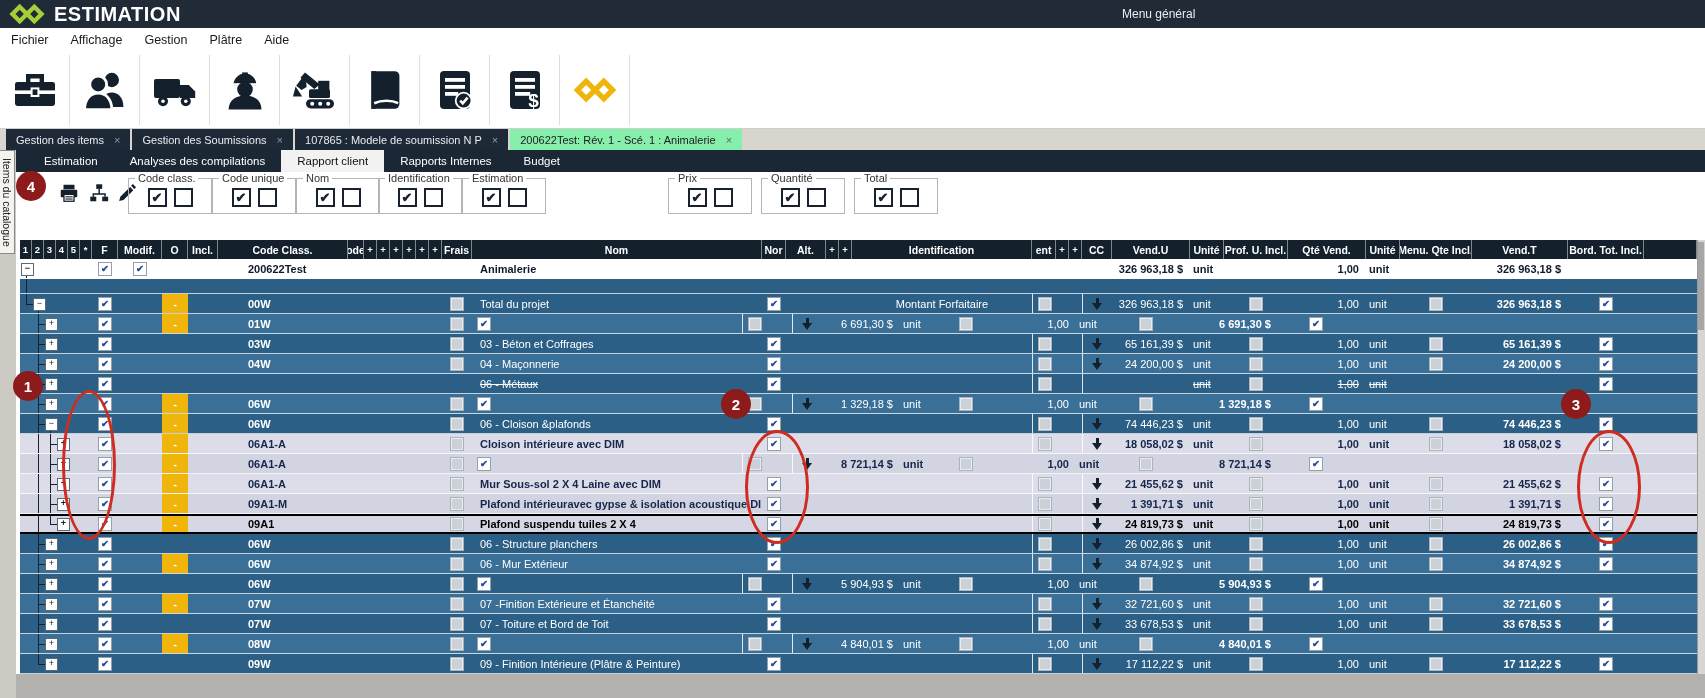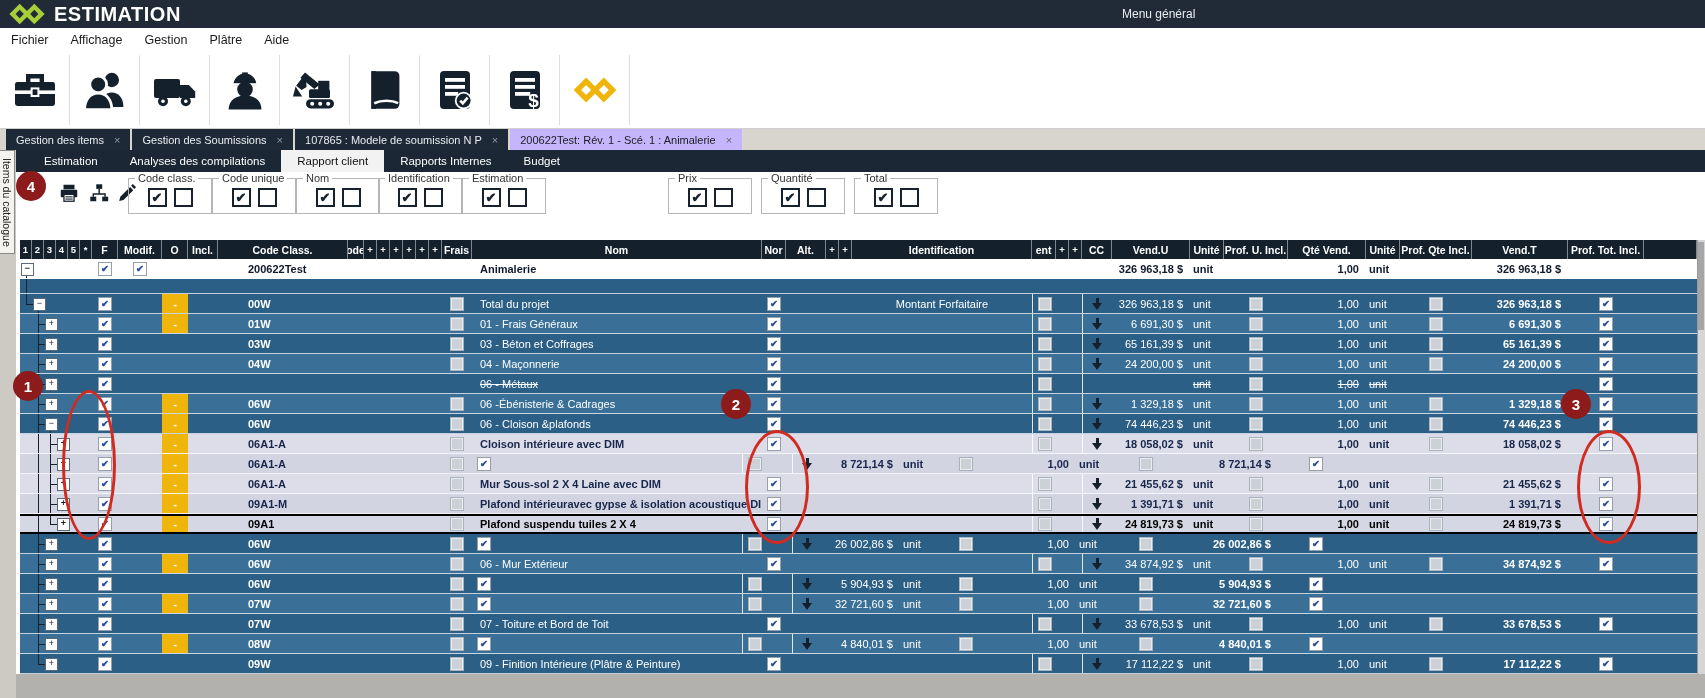--- a/index.html
+++ b/index.html
@@ -24,21 +24,21 @@
   .tbtn{width:69px;height:70px;display:flex;align-items:center;justify-content:center;
         border-right:1px solid #dedede;}
   .tbtn svg{display:block;}
 
   
   .tabbar{left:0;top:129px;width:1705px;height:21px;background:#d8d5cf;display:flex;align-items:flex-end;
           padding-left:6px;box-sizing:border-box;}
   .tab{height:21px;display:flex;align-items:center;background:#1d2936;color:#e8edf2;font-size:11px;
        padding:0 10px;margin-right:2px;white-space:nowrap;}
   .tab .x{margin-left:10px;color:#8d9aa8;font-size:11px;}
-  .tab.active{background:#c4b5fd;color:#1c1c1c;}
+  .tab.active{background:#86efac;color:#1c1c1c;}
   .tab.active .x{color:#666;}
 
   
   .subtabbar{left:16px;top:150px;width:1689px;height:22px;background:#1b2734;display:flex;align-items:center;
              padding-left:12px;box-sizing:border-box;}
   .subtab{height:22px;display:flex;align-items:center;padding:0 16px;color:#fff;font-size:11.5px;white-space:nowrap;}
   .subtab.active{background:#f2f2f2;color:#111;}
 
   
   .gutter{left:0;top:150px;width:16px;height:548px;background:#cdc9c3;}
@@ -376,23 +376,23 @@
       <div class="hc" style="width: 180px;">Identification</div>
       <div class="hc" style="width: 24px;">ent</div>
       <div class="hc" style="width: 13px; font-size: 9.5px;">+</div>
       <div class="hc" style="width: 13px; font-size: 9.5px;">+</div>
       <div class="hc" style="width: 30px;">CC</div>
       <div class="hc" style="width: 78px;">Vend.U</div>
       <div class="hc" style="width: 34px;">Unité</div>
       <div class="hc" style="width: 64px;">Prof. U. Incl.</div>
       <div class="hc" style="width: 78px;">Qté Vend.</div>
       <div class="hc" style="width: 34px;">Unité</div>
-      <div class="hc" style="width: 72px;">Prof. Qte Incl.</div>
+      <div class="hc" style="width: 72px;">Menu. Qte Incl.</div>
       <div class="hc" style="width: 96px;">Vend.T</div>
-      <div class="hc" style="width: 76px;">Prof. Tot. Incl.</div>
+      <div class="hc" style="width: 76px;">Bord. Tot. Incl.</div>
       <div class="hc" style="width: 53px;"></div>
     </div>
   <div class="abs gbody" id="gbody">
       <div class="r st-w">
         <div class="c " style="width: 72px; position: relative;">
           <i class="vl below" style="left: 6px;"></i>
           <span class="exp" style="left: 1px;">−</span>
         </div>
         <div class="c cbwrap" style="width: 26px;">
           <span class="cbx">✔</span>
@@ -526,23 +526,20 @@
         </div>
         <div class="c " style="width: 30px;"></div>
         <div class="c code-cell" style="width: 130px;">
           <span class="txt">01W</span>
         </div>
         <div class="c " style="width: 16px;"></div>
         <div class="c " style="width: 78px;"></div>
         <div class="c cbwrap" style="width: 30px;">
           <span class="cbx off"></span>
         </div>
-        <div class="c nom-cell" style="width: 290px;">
-          <span class="txt">01 - Frais Généraux</span>
-        </div>
         <div class="c cbwrap" style="width: 24px;">
           <span class="cbx">✔</span>
         </div>
         <div class="c " style="width: 40px;"></div>
         <div class="c " style="width: 26px;"></div>
         <div class="c ident-cell" style="width: 180px;"></div>
         <div class="c vline cbwrap" style="width: 24px;">
           <span class="cbx off"></span>
         </div>
         <div class="c " style="width: 26px;"></div>
@@ -772,23 +769,20 @@
           <span class="txt">-</span>
         </div>
         <div class="c " style="width: 30px;"></div>
         <div class="c code-cell" style="width: 130px;">
           <span class="txt">06W</span>
         </div>
         <div class="c " style="width: 16px;"></div>
         <div class="c " style="width: 78px;"></div>
         <div class="c cbwrap" style="width: 30px;">
           <span class="cbx off"></span>
-        </div>
-        <div class="c nom-cell" style="width: 290px;">
-          <span class="txt">06 -Ébénisterie &amp; Cadrages</span>
         </div>
         <div class="c cbwrap" style="width: 24px;">
           <span class="cbx">✔</span>
         </div>
         <div class="c " style="width: 40px;"></div>
         <div class="c " style="width: 26px;"></div>
         <div class="c ident-cell" style="width: 180px;"></div>
         <div class="c vline cbwrap" style="width: 24px;">
           <span class="cbx off"></span>
         </div>
@@ -1243,20 +1237,23 @@
         <div class="c " style="width: 26px;"></div>
         <div class="c " style="width: 30px;"></div>
         <div class="c code-cell" style="width: 130px;">
           <span class="txt">06W</span>
         </div>
         <div class="c " style="width: 16px;"></div>
         <div class="c " style="width: 78px;"></div>
         <div class="c cbwrap" style="width: 30px;">
           <span class="cbx off"></span>
         </div>
+        <div class="c nom-cell" style="width: 290px;">
+          <span class="txt">06 - Structure planchers</span>
+        </div>
         <div class="c cbwrap" style="width: 24px;">
           <span class="cbx">✔</span>
         </div>
         <div class="c " style="width: 40px;"></div>
         <div class="c " style="width: 26px;"></div>
         <div class="c ident-cell" style="width: 180px;"></div>
         <div class="c vline cbwrap" style="width: 24px;">
           <span class="cbx off"></span>
         </div>
         <div class="c " style="width: 26px;"></div>
@@ -1435,20 +1432,23 @@
           <span class="txt">-</span>
         </div>
         <div class="c " style="width: 30px;"></div>
         <div class="c code-cell" style="width: 130px;">
           <span class="txt">07W</span>
         </div>
         <div class="c " style="width: 16px;"></div>
         <div class="c " style="width: 78px;"></div>
         <div class="c cbwrap" style="width: 30px;">
           <span class="cbx off"></span>
+        </div>
+        <div class="c nom-cell" style="width: 290px;">
+          <span class="txt">07 -Finition Extérieure et Étanchéité</span>
         </div>
         <div class="c cbwrap" style="width: 24px;">
           <span class="cbx">✔</span>
         </div>
         <div class="c " style="width: 40px;"></div>
         <div class="c " style="width: 26px;"></div>
         <div class="c ident-cell" style="width: 180px;"></div>
         <div class="c vline cbwrap" style="width: 24px;">
           <span class="cbx off"></span>
         </div>

